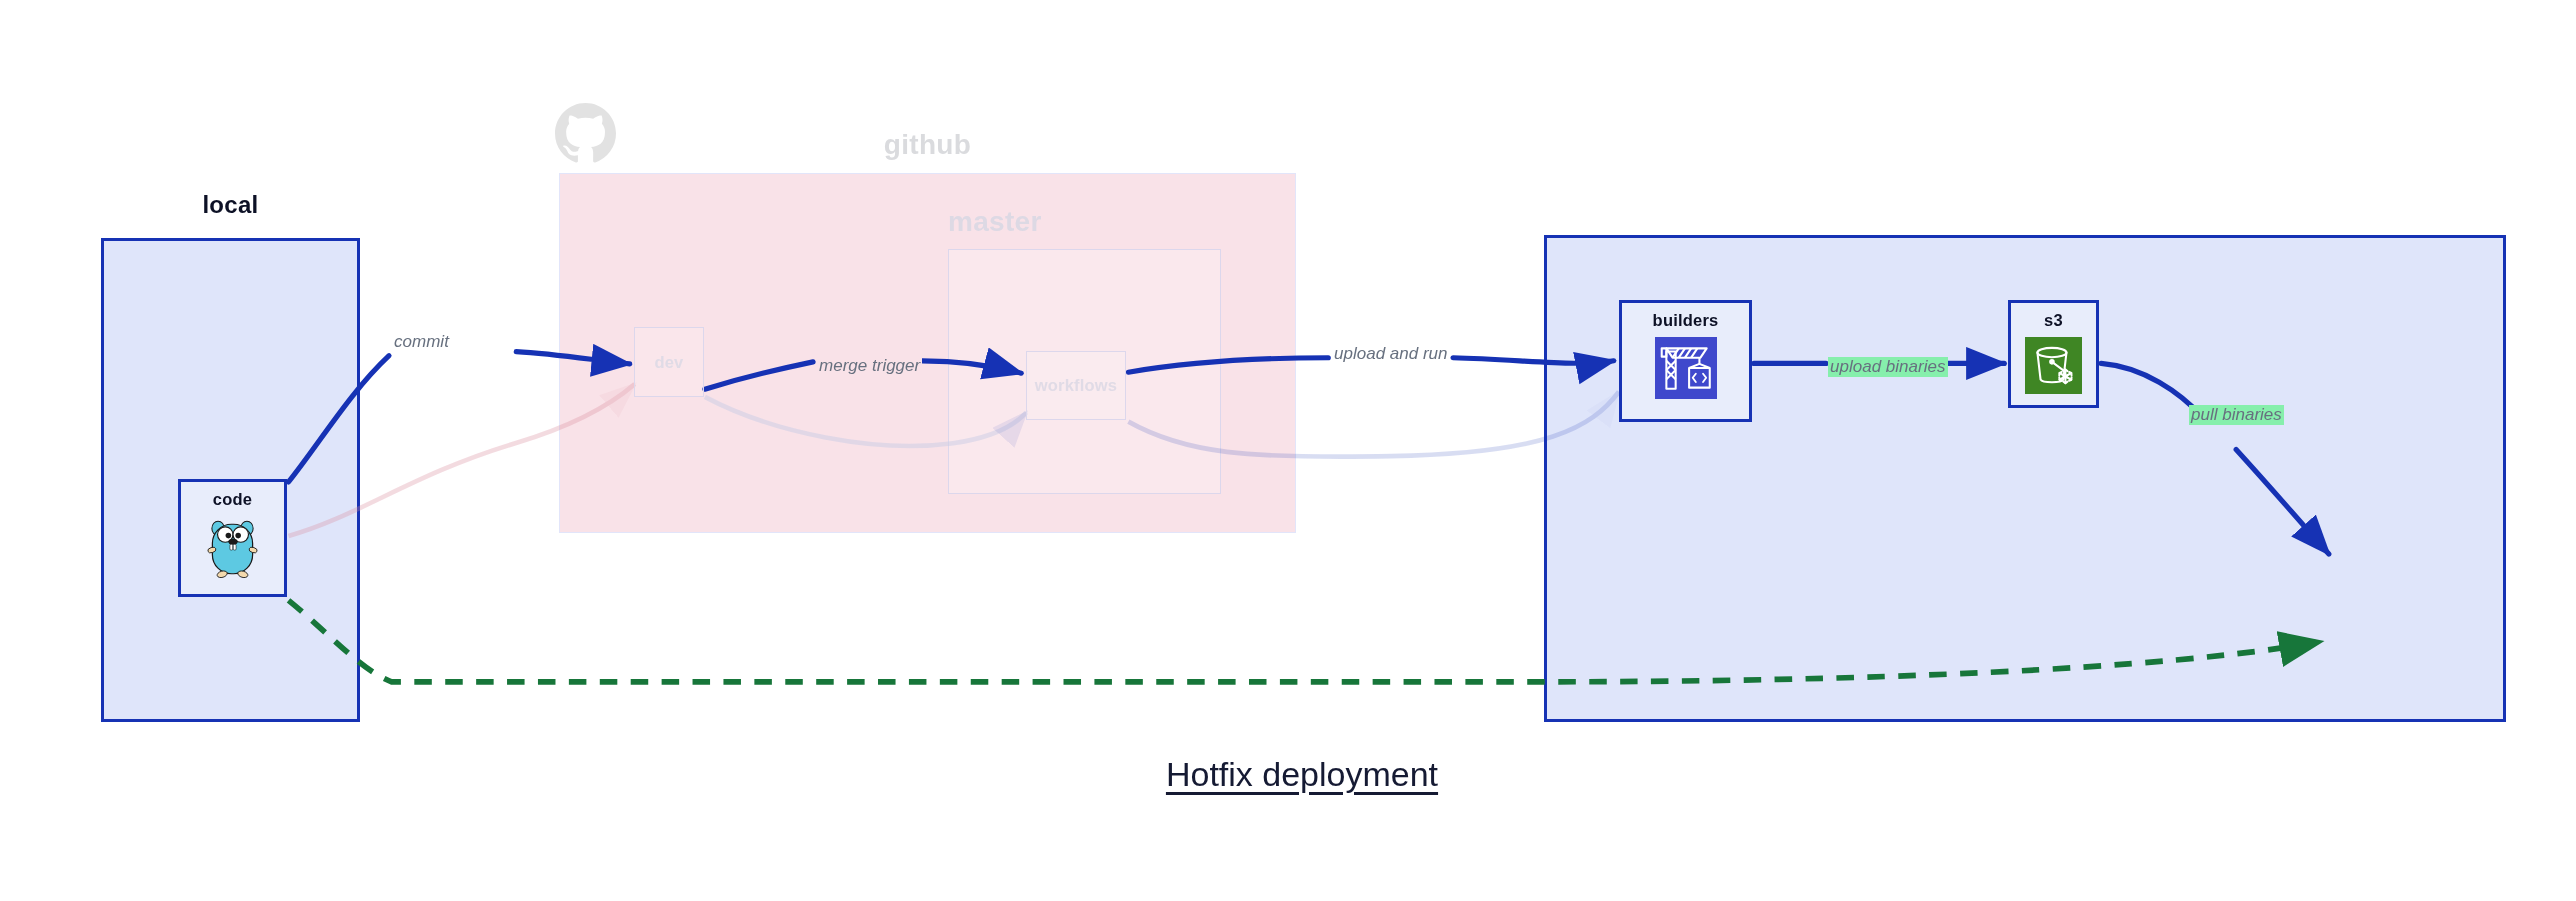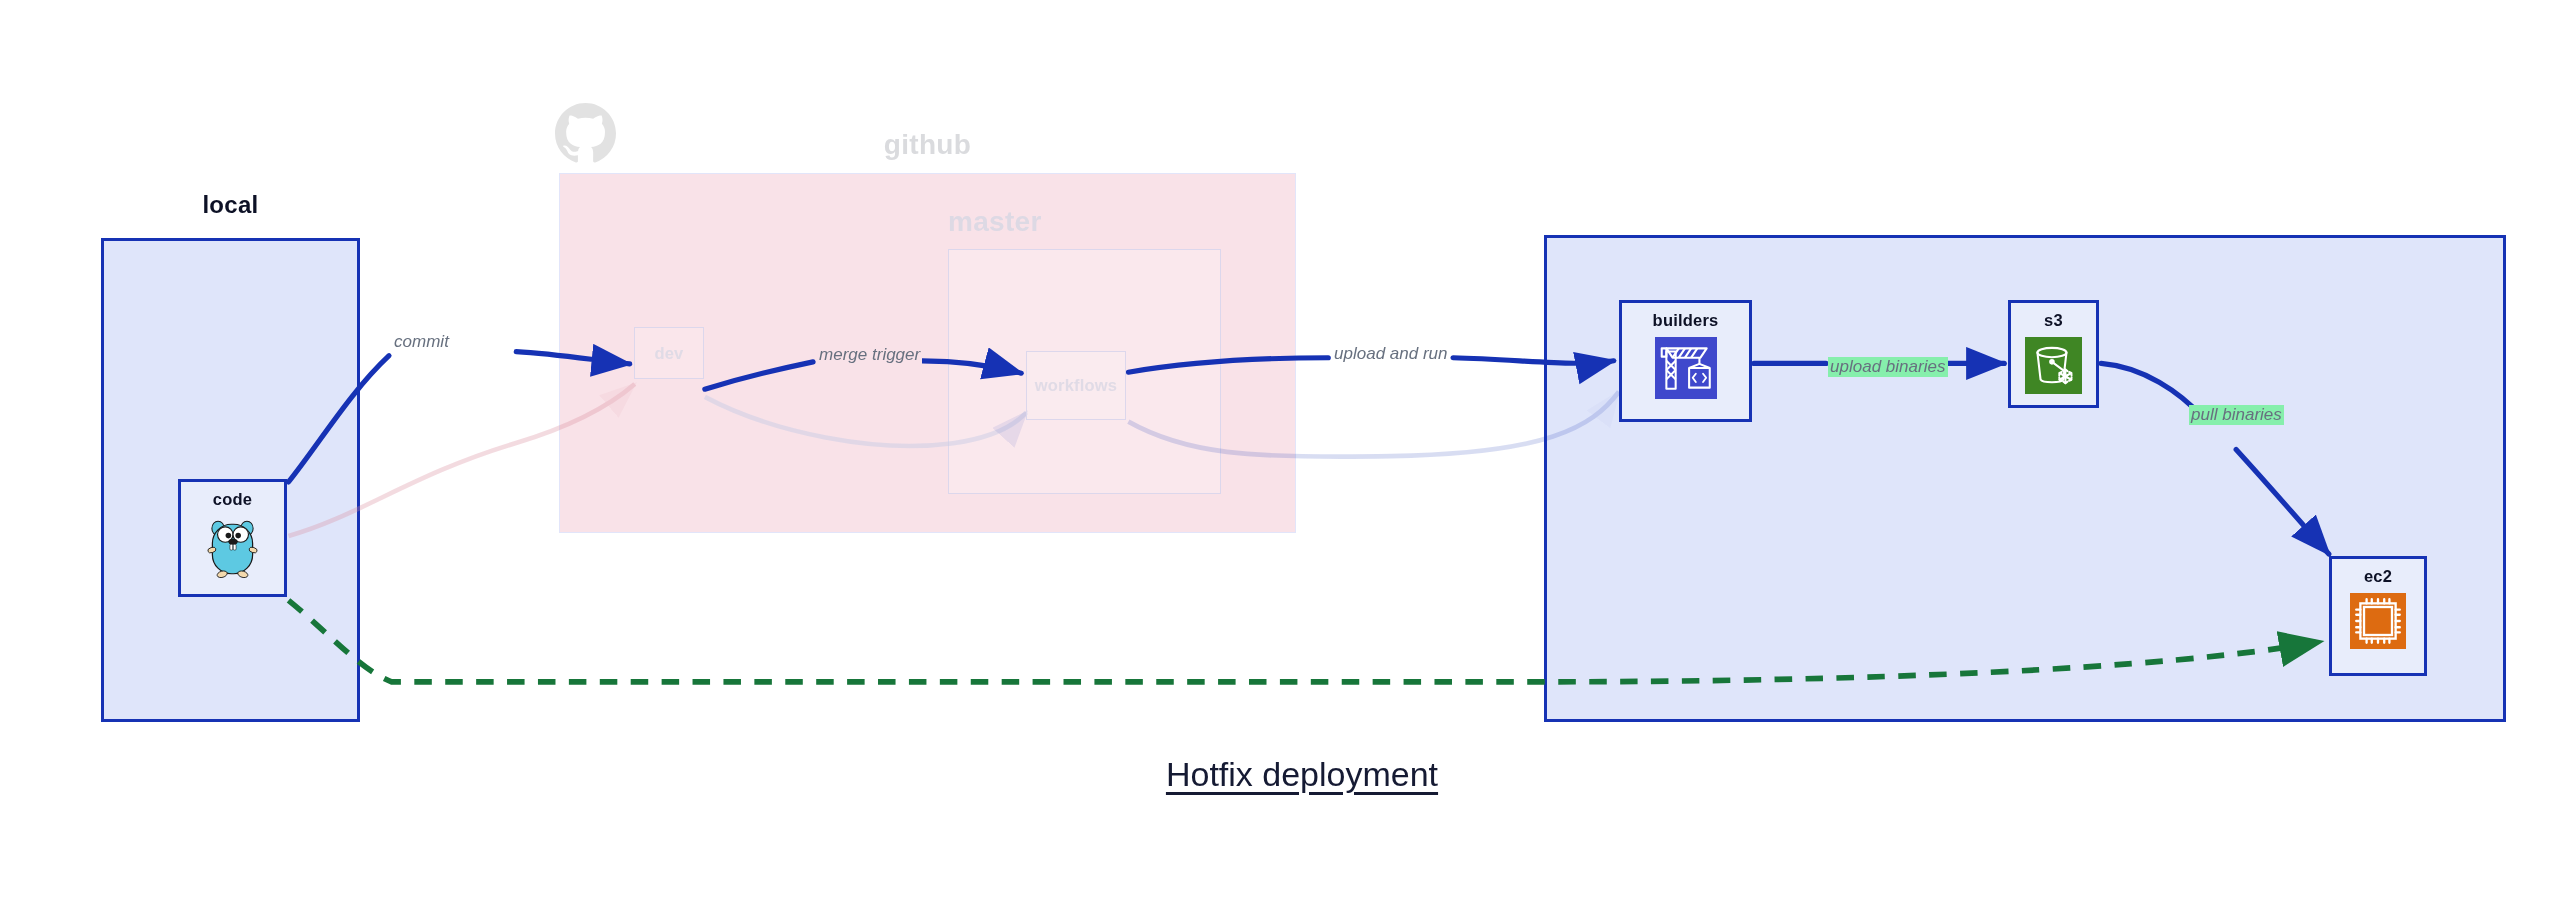--- a/index.html
+++ b/index.html
@@ -118,21 +118,21 @@
   }
   .node-faded {
     background: rgba(255,255,255,0.15);
     border: 1.5px solid #dcd7ec;
   }
   .node-faded .node-title {
     color: #e0dbe6;
     font-weight: 700;
   }
   .n-code { left: 178px; top: 479px; width: 109px; height: 118px; }
-  .n-dev  { left: 634px; top: 327px; width: 70px; height: 52px; justify-content: center; }
+  .n-dev  { left: 634px; top: 327px; width: 70px; height: 70px; justify-content: center; }
   .n-dev .node-title { margin-top: 0; }
   .n-wf   { left: 1026px; top: 351px; width: 100px; height: 69px; justify-content: center; }
   .n-wf .node-title { margin-top: 0; }
   .n-builders { left: 1619px; top: 300px; width: 133px; height: 122px; }
   .n-s3       { left: 2008px; top: 300px; width: 91px; height: 108px; }
   .n-ec2      { left: 2329px; top: 556px; width: 98px; height: 120px; }
 
   
   .edge-label {
     position: absolute;
@@ -140,21 +140,21 @@
     font-size: 17px;
     color: #67707f;
     white-space: nowrap;
     background: #ffffff;
     padding: 0 2.1px;
   }
   .edge-label.on-aws  { background: #86efac; }
   .edge-label.on-gh   { background: #f9e2e8; }
 
   .el-commit   { left: 392px;  top: 332px; }
-  .el-merge    { left: 817px; top: 345px; }
+  .el-merge    { left: 817px; top: 356px; }
   .el-upload   { left: 1332px; top: 344px; }
   .el-uploadb  { left: 1828px; top: 357px; }
   .el-pull     { left: 2189px; top: 405px; }
 
   
   .diagram-title {
     position: absolute;
     left: 0; top: 755px;
     width: 2604px;
     text-align: center;
@@ -300,38 +300,20 @@
         <g transform="translate(78,76)">
           <path d="M0,-13 L0,13 M-11.3,-6.5 L11.3,6.5 M-11.3,6.5 L11.3,-6.5"></path>
           <path d="M-4,-10 L0,-13 L4,-10 M-4,10 L0,13 L4,10"></path>
           <path d="M-11.8,-1.8 L-11.3,-6.5 L-7.2,-8.4 M11.8,1.8 L11.3,6.5 L7.2,8.4"></path>
           <path d="M-11.8,1.8 L-11.3,6.5 L-7.2,8.4 M11.8,-1.8 L11.3,-6.5 L7.2,-8.4"></path>
         </g>
       </g>
     </svg>
   </div>
 
-  <div class="node n-ec2">
-    <div class="node-title">ec2</div>
-    <svg class="node-icon" width="56" height="56" viewBox="0 0 108 108">
-      <rect x="0" y="0" width="108" height="108" fill="#dd6b11"></rect>
-      <g stroke="#ffffff" stroke-width="4.5" fill="none" stroke-linecap="round">
-        <rect x="27" y="27" width="54" height="54"></rect>
-        <rect x="20" y="20" width="68" height="68"></rect>
-
-        <path d="M32 20 L32 12 M42 20 L42 12 M54 20 L54 12 M66 20 L66 12 M76 20 L76 12"></path>
-
-        <path d="M32 88 L32 96 M42 88 L42 96 M54 88 L54 96 M66 88 L66 96 M76 88 L76 96"></path>
-
-        <path d="M20 32 L12 32 M20 42 L12 42 M20 54 L12 54 M20 66 L12 66 M20 76 L12 76"></path>
-
-        <path d="M88 32 L96 32 M88 42 L96 42 M88 54 L96 54 M88 66 L96 66 M88 76 L96 76"></path>
-      </g>
-    </svg>
-  </div>
 
   <div class="edge-label el-commit">commit</div>
   <div class="edge-label el-merge on-gh">merge trigger</div>
   <div class="edge-label el-upload">upload and run</div>
   <div class="edge-label el-uploadb on-aws">upload binaries</div>
   <div class="edge-label el-pull on-aws">pull binaries</div>
 
   <div class="diagram-title">Hotfix deployment</div>
 
 </div>

